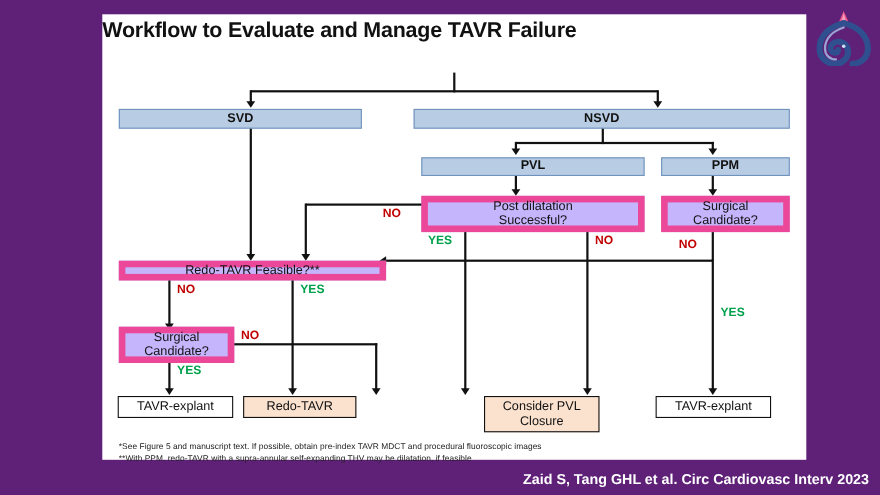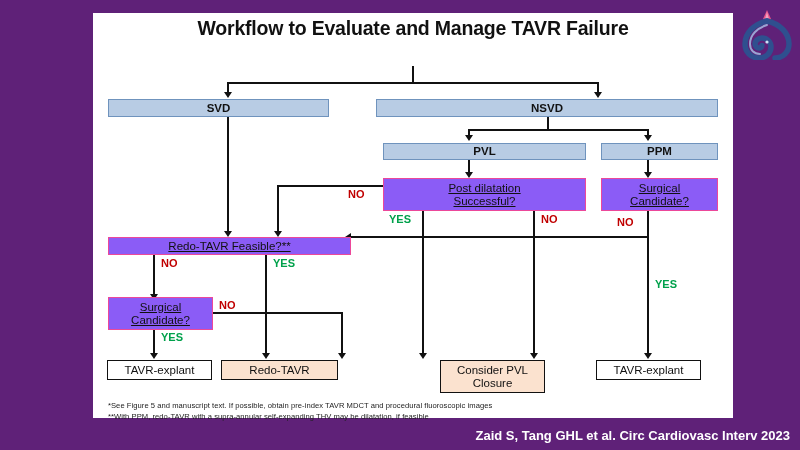--- a/index.html
+++ b/index.html
@@ -15,42 +15,42 @@
   #card{
     position:absolute;left:93px;top:13px;width:640px;height:405px;
     background:#ffffff;
   }
 
   
   #logo{position:absolute;left:742px;top:8px;width:50px;height:52px;}
 
   
   #title{
-    position:absolute;left:0;top:4px;width:640px;text-align:center;
+    position:absolute;left:0;top:4px;width:640px;text-align:left;
     font-size:19.5px;font-weight:bold;color:#111;letter-spacing:-0.2px;
     white-space:nowrap;
   }
 
   
   .box{
     position:absolute;box-sizing:border-box;
     display:flex;align-items:center;justify-content:center;
     text-align:center;line-height:1.12;
   }
   .top-bar{
     background:#4a7ebb;border:1.5px solid #1b3a5c;
     color:#ffffff;font-size:11.5px;font-weight:bold;
   }
   .lblue{
     background:#b8cce4;border:1px solid #6f93bd;
     color:#111;font-size:11.5px;font-weight:bold;
   }
   .qbox{
-    background:#8b5cf6;border:1px solid #ec4899;
-    color:#111;font-size:11.5px;text-decoration:underline;
+    background:#c4b5fd;border:6px solid #ec4899;
+    color:#111;font-size:11.5px;
   }
   .peach{
     background:#fbe2cf;border:1.5px solid #111;
     color:#111;font-size:11.5px;
   }
   .white-term{
     background:#ffffff;border:1.5px solid #111;
     color:#111;font-size:11.5px;
   }
 
@@ -196,21 +196,21 @@
     <div class="arw" style="left:245.2px;top:340px;"></div>
     <div class="elab no" style="left:126px;top:286px;">NO</div>
 
     <div class="ln vl" style="left:60.4px;top:317px;height:25px;"></div>
     <div class="arw" style="left:57.2px;top:340px;"></div>
     <div class="elab yes" style="left:68px;top:318px;">YES</div>
 
     <div class="box white-term" style="left:14px;top:347px;width:105px;height:20px;">
       <span>TAVR-explant</span>
     </div>
-    <div class="box peach" style="left:128px;top:347px;width:117px;height:20px;">
+    <div class="box peach" style="left:128px;top:347px;width:103px;height:20px;">
       <span>Redo-TAVR</span>
     </div>
     <div class="box peach" style="left:347px;top:347px;width:105px;height:33px;flex-direction:column;">
       <span>Consider PVL</span>
       <span>Closure</span>
     </div>
     <div class="box white-term" style="left:503px;top:347px;width:105px;height:20px;">
       <span>TAVR-explant</span>
     </div>
 

